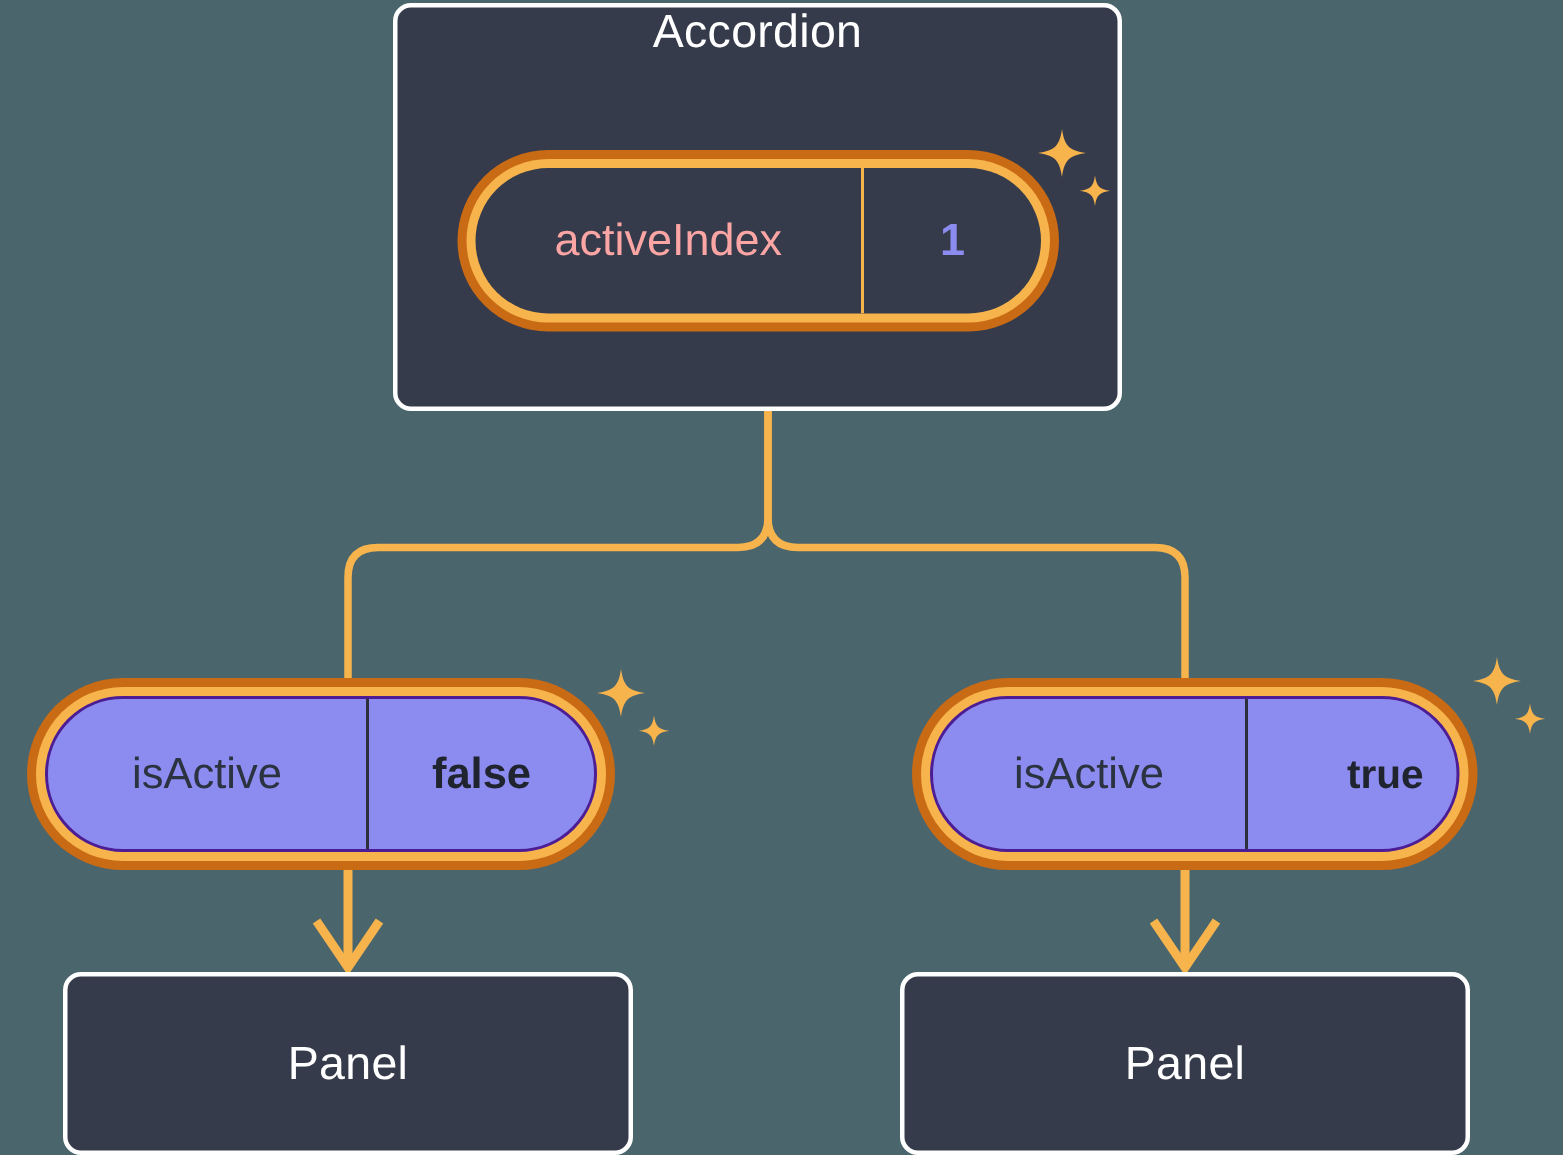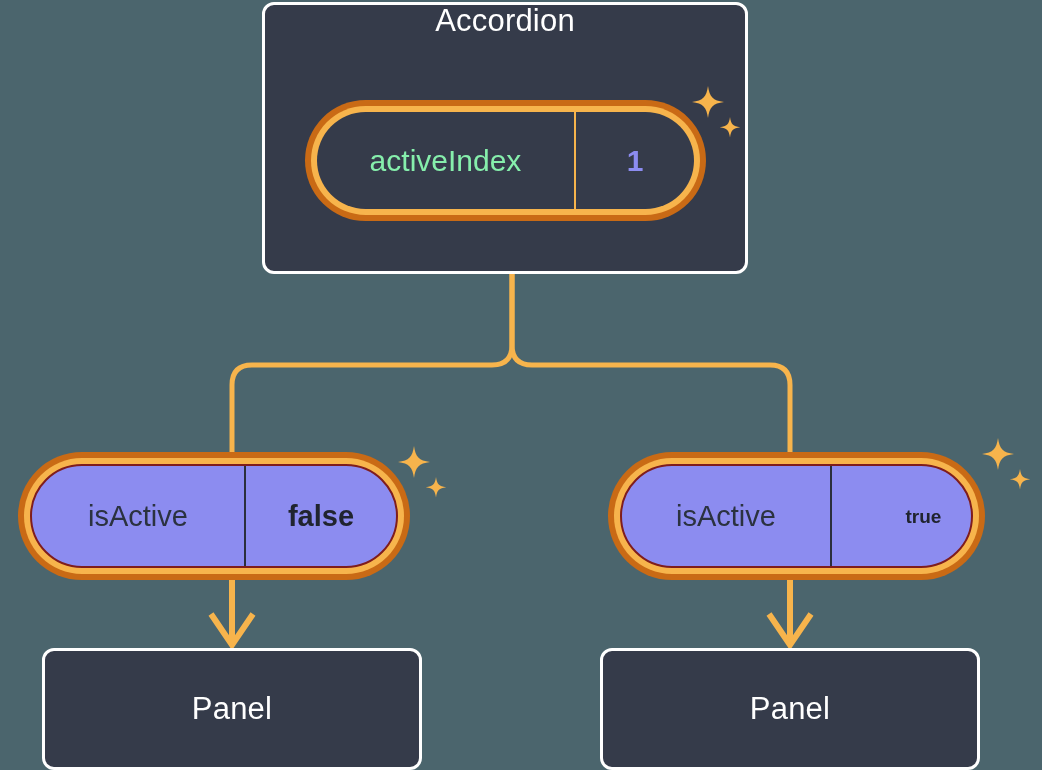--- a/index.html
+++ b/index.html
@@ -105,37 +105,37 @@
     align-items: center;
     justify-content: center;
     line-height: 1;
   }
 
   
   .pill.dark .pill-inner {
     background: #353b4a;
   }
   .pill.dark .pill-key {
-    color: #86efac;
+    color: #fca5a5;
     font-weight: 400;
   }
   .pill.dark .pill-val {
     color: #8c8cf0;
     font-weight: 700;
   }
   .pill.dark .pill-divider {
     width: 2px;
     background: #f7b44c;
     flex: 0 0 auto;
   }
 
   
   .pill.purple .pill-inner {
     background: #8c8cf0;
-    border: 2px solid #7f1d1d;
+    border: 2px solid #4c1d95;
   }
   .pill.purple .pill-key {
     color: #2b3240;
     font-weight: 400;
   }
   .pill.purple .pill-val {
     color: #20242f;
     font-weight: 700;
   }
   .pill.purple .pill-divider {
@@ -182,21 +182,21 @@
     top: 452px;
     width: 377px;
     height: 128px;
   }
   #pill-isactive-true .pill-key {
     flex: 0 0 208px;
     font-size: 29px;
   }
   #pill-isactive-true .pill-val {
     flex: 1 1 auto;
-    font-size: 19px;
+    font-size: 27px;
     padding-left: 44px;
   }
 
   
   .sparkle-group {
     position: absolute;
     pointer-events: none;
   }
   .sparkle-group svg {
     display: block;

